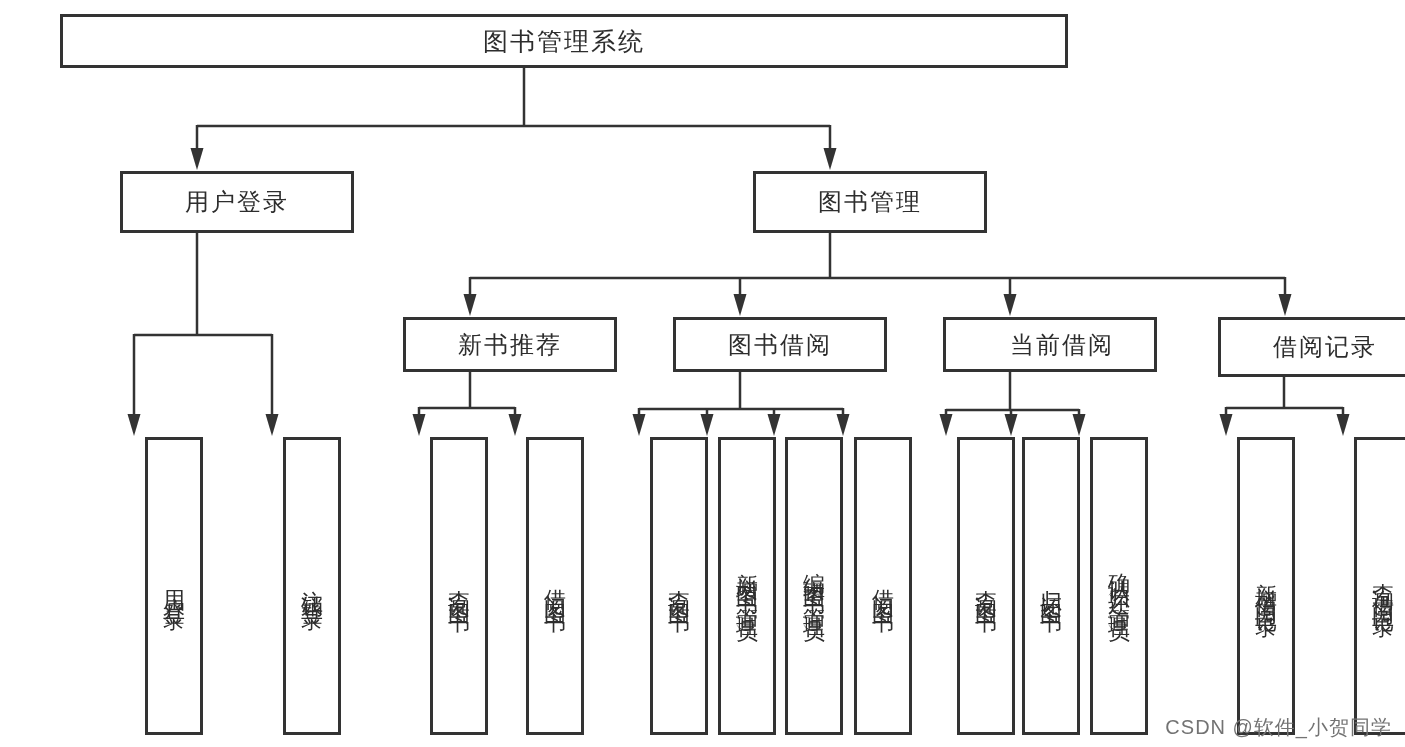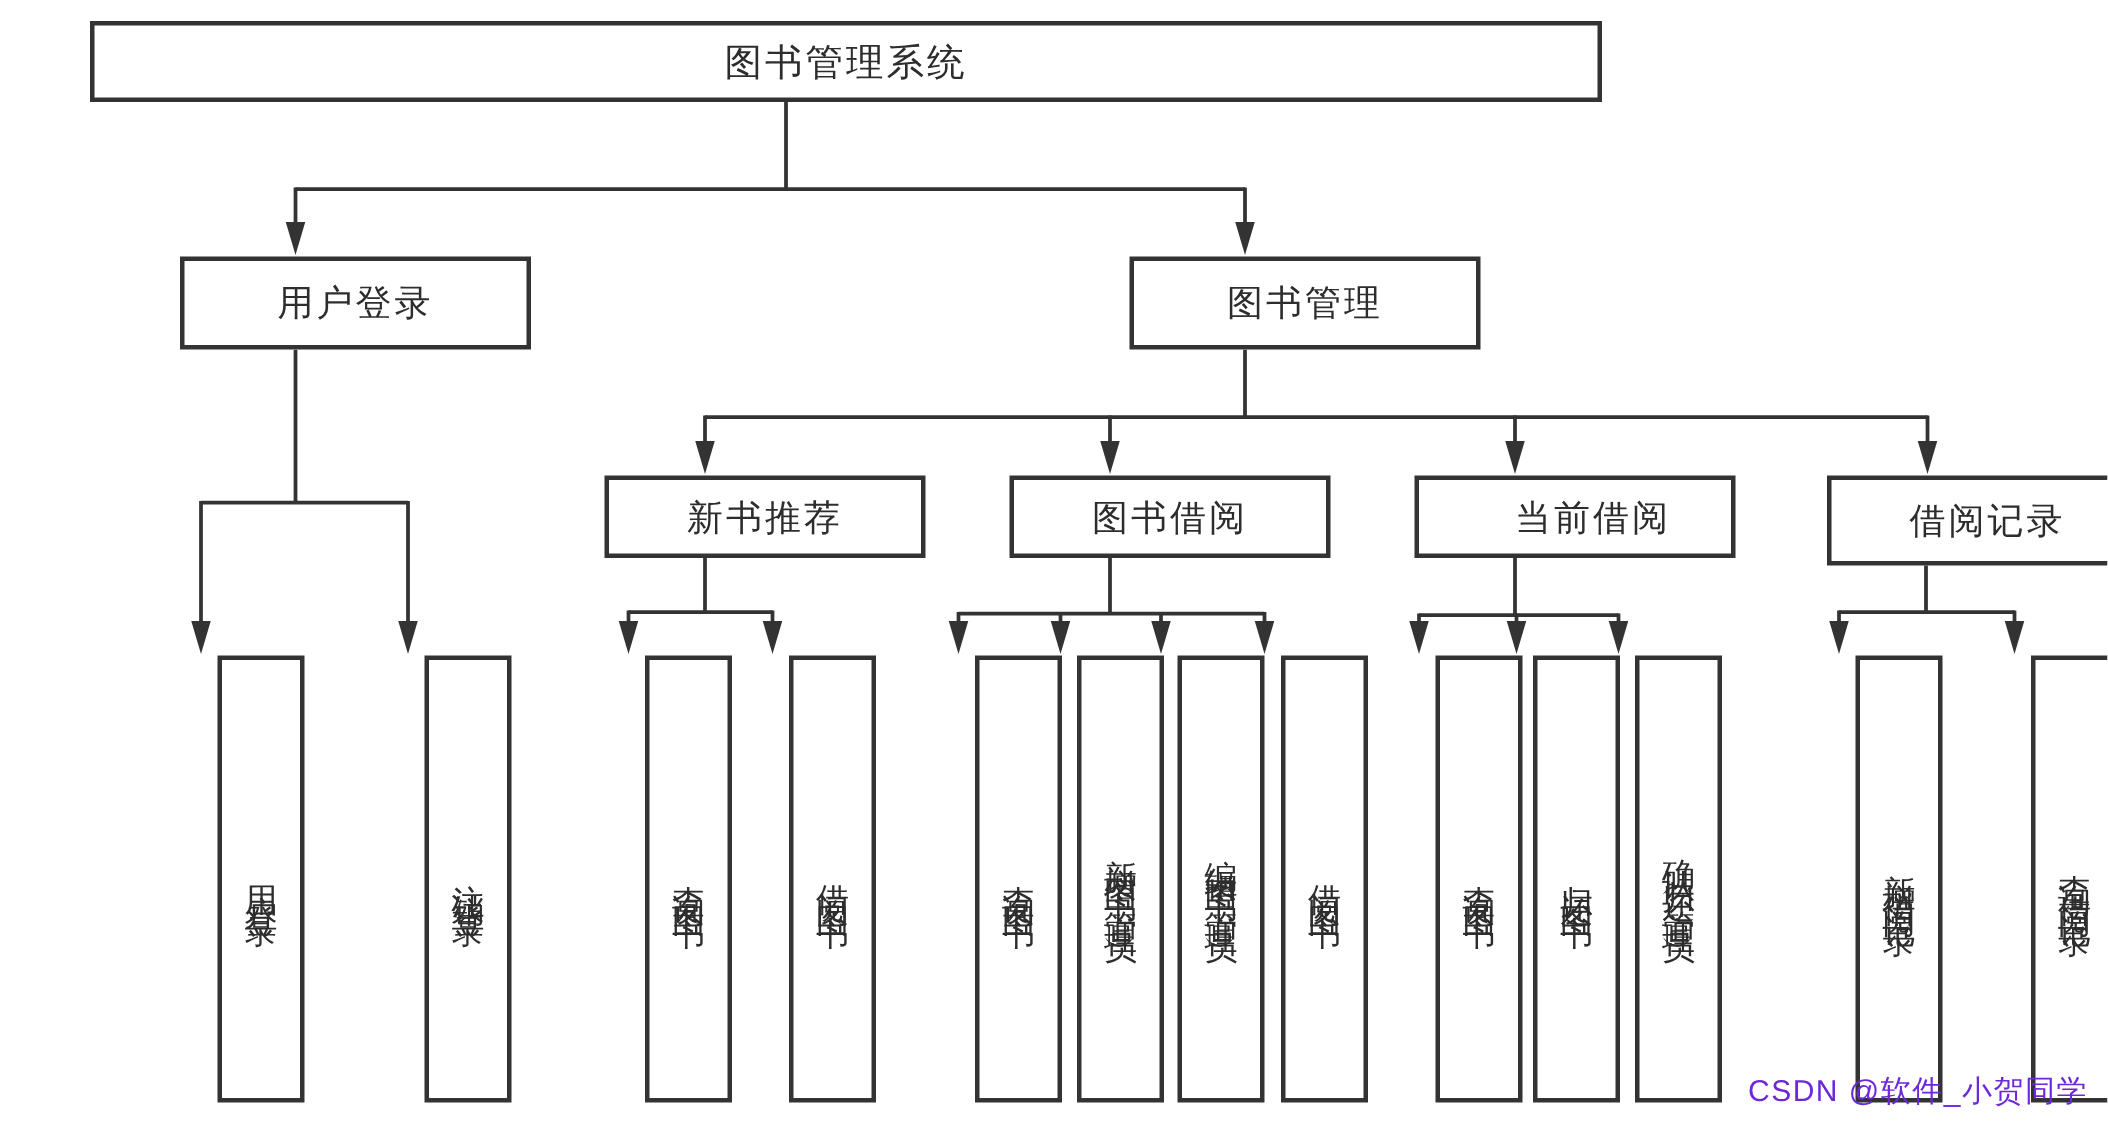--- a/index.html
+++ b/index.html
@@ -35,21 +35,21 @@
     font-size: 22px;
     letter-spacing: 7px;
     line-height: 1;
     white-space: nowrap;
   }
   .watermark {
     position: absolute;
     right: 13px;
     top: 714px;
     font-size: 20px;
-    color: #6d28d9;
+    color: #737373;
     letter-spacing: 1px;
     white-space: nowrap;
   }
 </style>
 </head>
 <body>
 
 <div class="canvas">
 
   <svg class="connectors" viewBox="0 0 1405 747" xmlns="http://www.w3.org/2000/svg">

